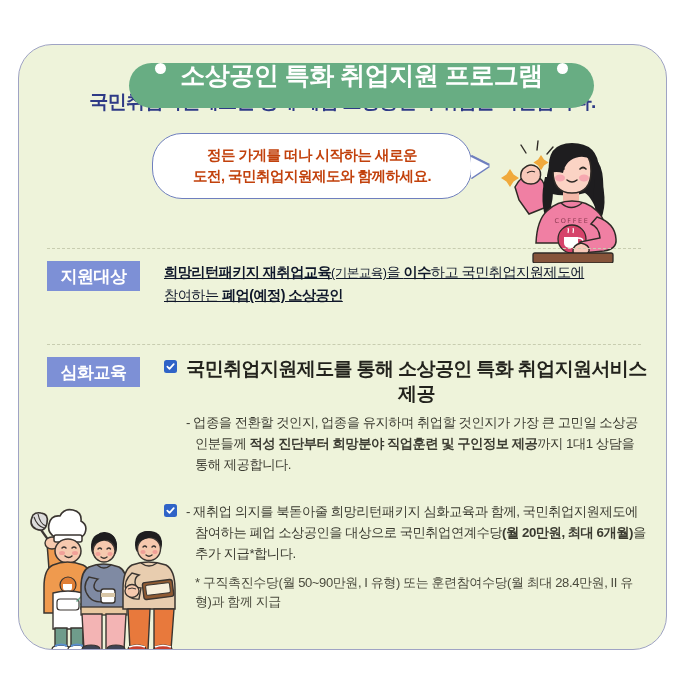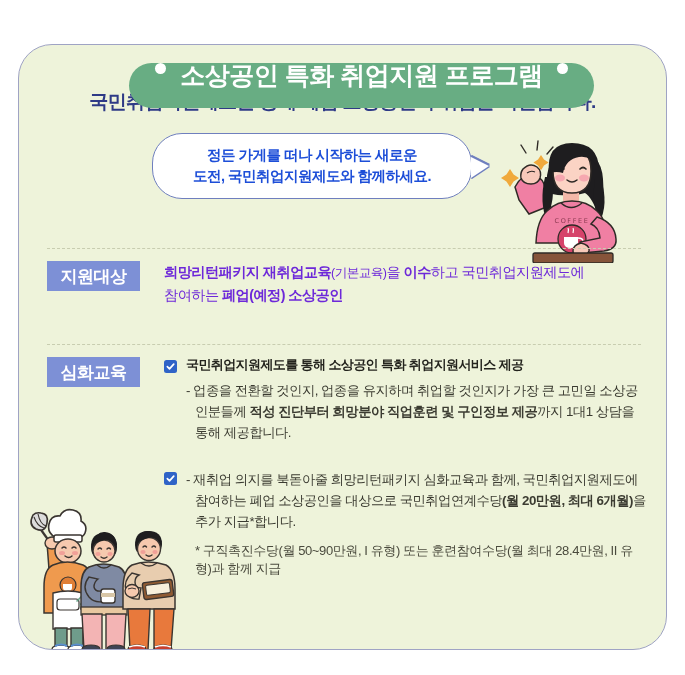--- a/index.html
+++ b/index.html
@@ -69,21 +69,21 @@
     position:absolute;inset:0;
     background:#ffffff;
     border:1.4px solid #6f7fbe;
     border-radius:30px;
     box-sizing:border-box;
     display:flex;flex-direction:column;
     align-items:center;justify-content:center;
     gap:4px;
   }
   .bubble-line{
-    color:#1d4ed8;
+    color:#c2410c;
     font-size:14.5px;
     font-weight:bold;
     letter-spacing:-0.5px;
     white-space:nowrap;
     line-height:1.15;
   }
   .bubble-tail{
     position:absolute;
     right:-17px;top:24px;
     width:0;height:0;
@@ -125,45 +125,47 @@
     color:#ffffff;
     font-size:17px;
     font-weight:bold;
     letter-spacing:-0.5px;
     line-height:1;
   }
 
   .sec-body{margin-left:117px;}
 
   .tgt-line{
-    color:#6d28d9;
+    color:#0f172a;
     font-size:14.2px;
     letter-spacing:-0.55px;
     line-height:1.62;
+    text-decoration:underline;
   }
   .b{font-weight:bold;}
   .sm{font-size:12.6px;}
 
   
   .chk-item{position:relative;padding-left:22px;}
   .chk-item + .chk-item{margin-top:26px;}
   .chk-box{
     position:absolute;left:0;top:3px;
     width:13px;height:13px;
     background:#2f63c7;
     border-radius:2.5px;
     display:flex;align-items:center;justify-content:center;
   }
   .chk-box svg{display:block;}
   .chk-head{
     color:#23231d;
-    font-size:13px;
+    font-size:19px;
     font-weight:bold;
     letter-spacing:-0.6px;
     line-height:1.3;
+    text-align:center;
   }
   .chk-detail{
     margin-top:6px;
     color:#3b3b31;
     font-size:13.3px;
     letter-spacing:-0.5px;
     line-height:1.58;
     text-indent:-9px;
     padding-left:9px;
   }

